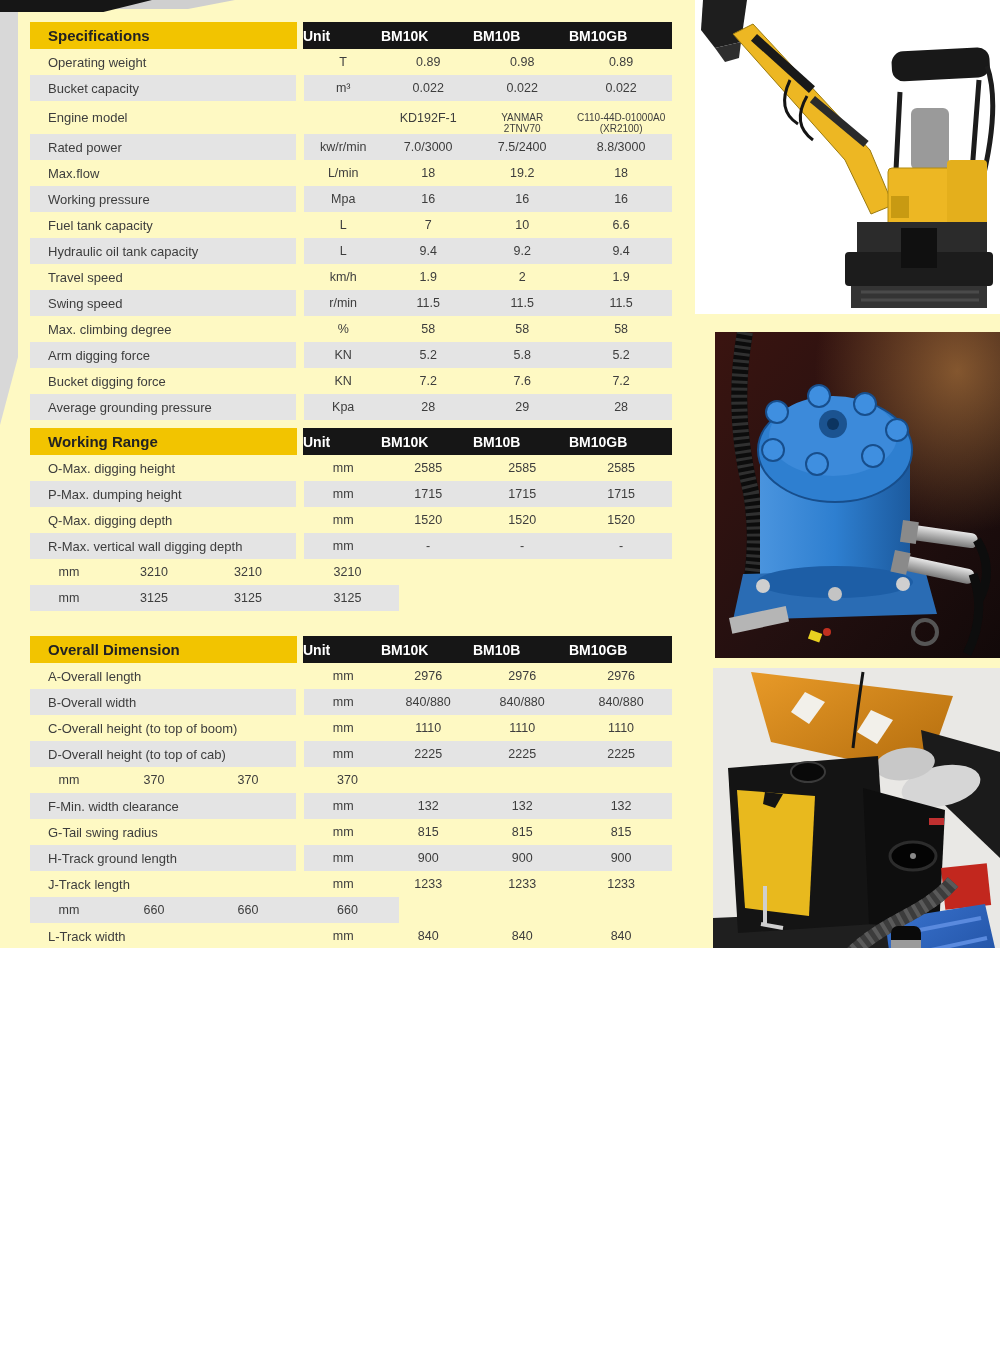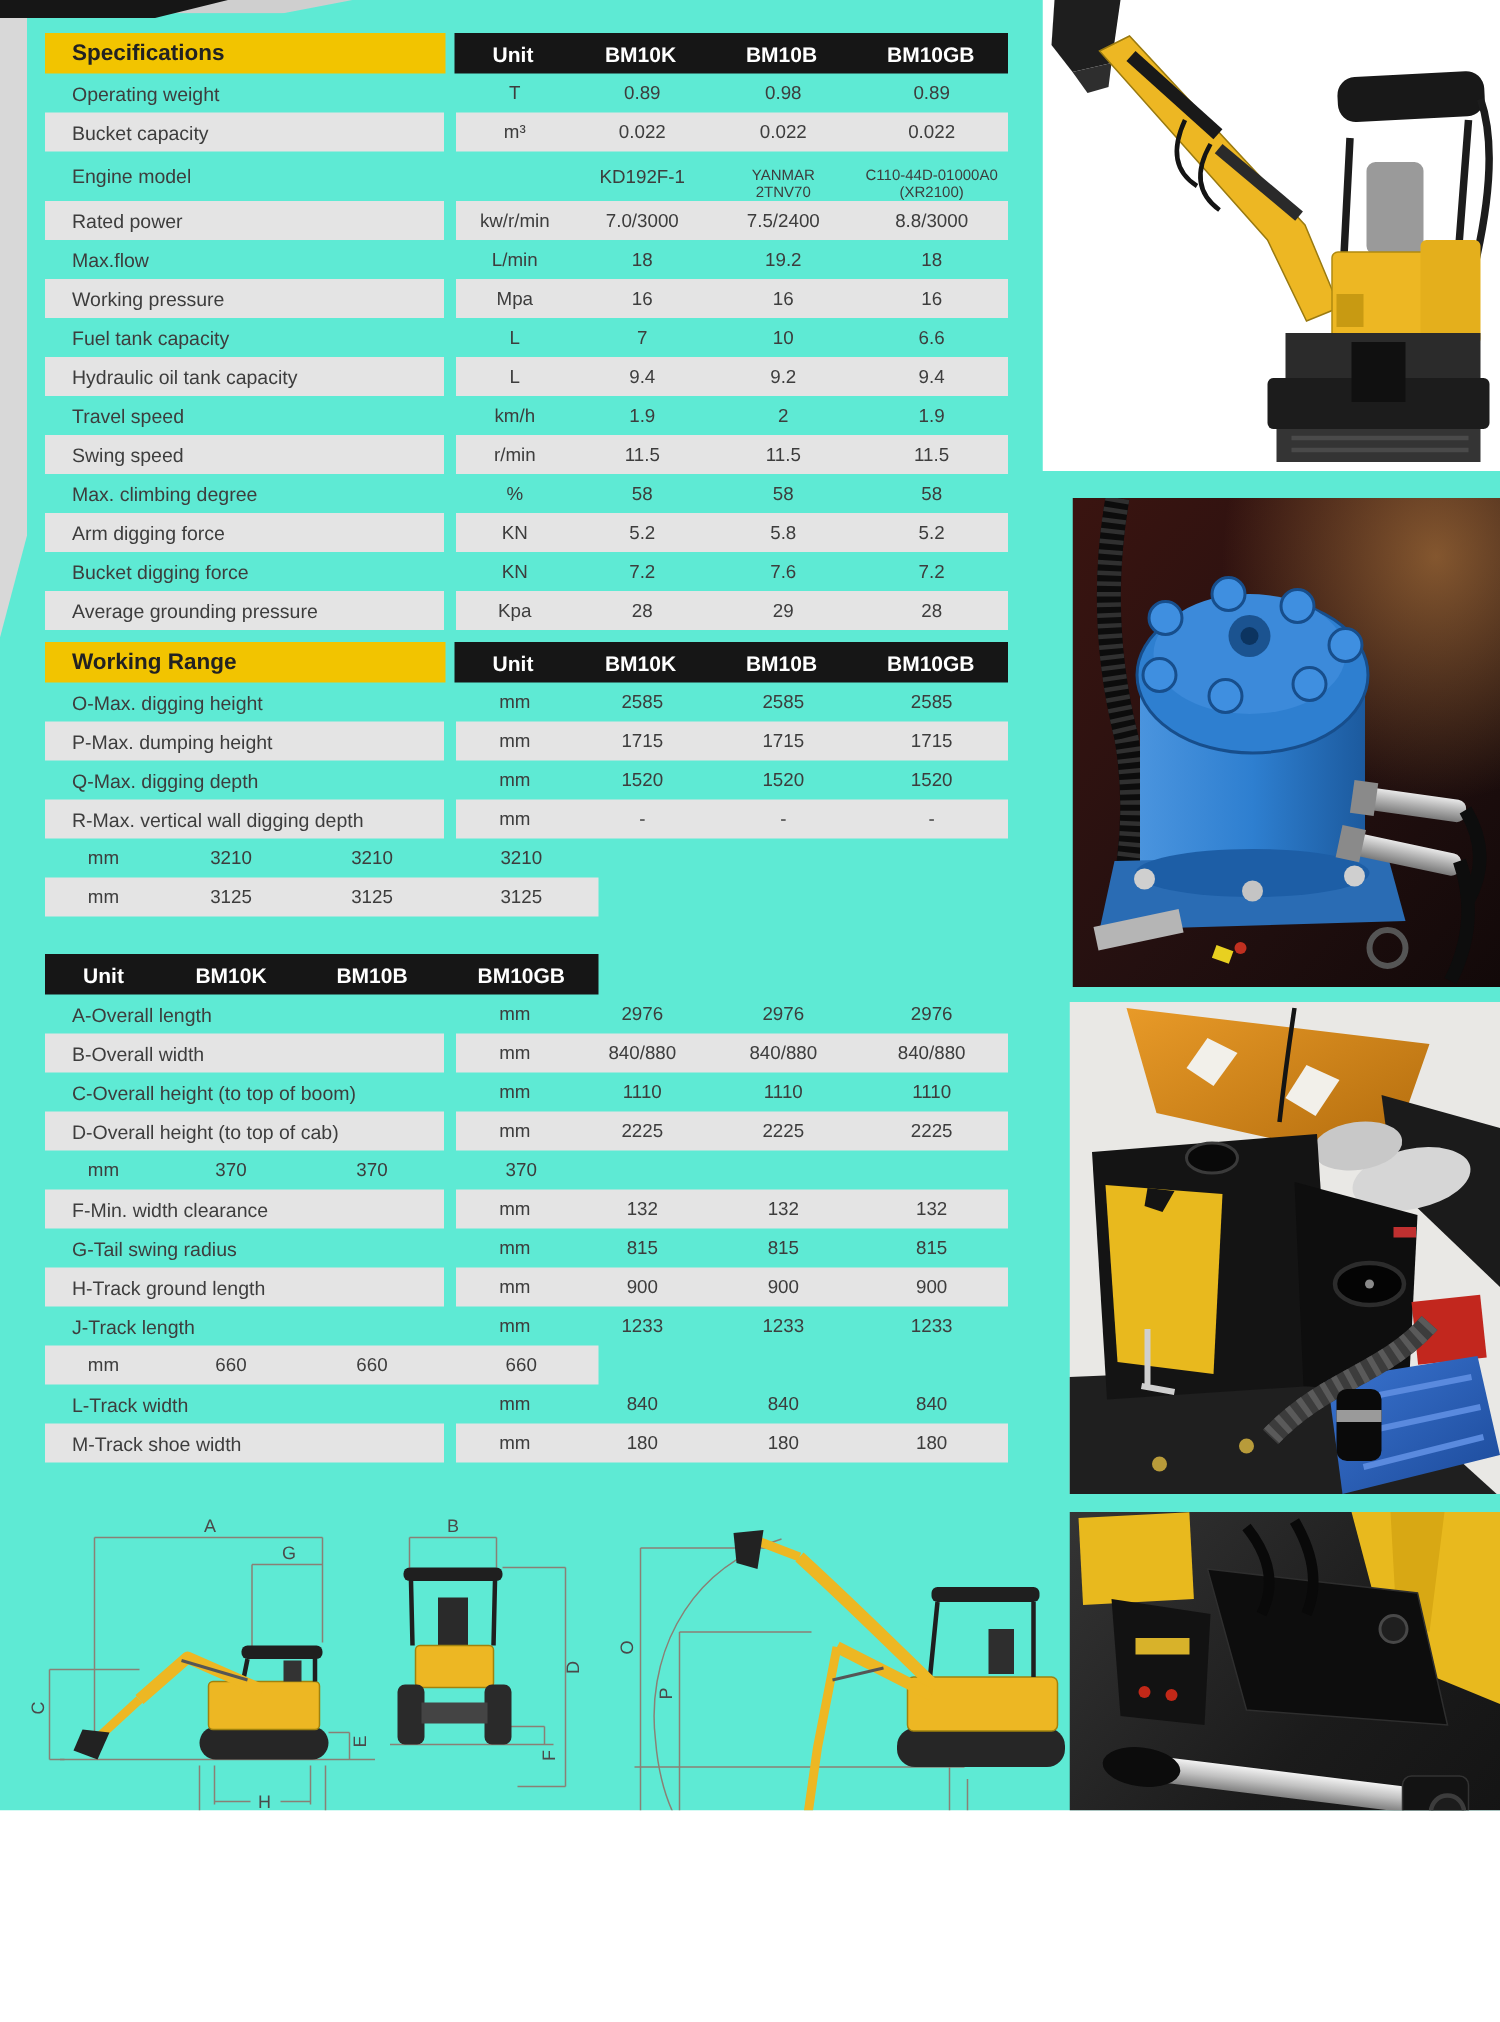--- a/index.html
+++ b/index.html
@@ -1,33 +1,33 @@
 <!DOCTYPE html>
 <html><head>
 <meta charset="utf-8">
 <style>
   html,body{margin:0;padding:0;background:#ffffff;font-family:"Liberation Sans",sans-serif;}
-  #page{position:relative;width:1000px;height:1207px;background:#5eead4;overflow:hidden;}
+  #page{position:relative;width:1000px;height:948px;background:#fef9c3;overflow:hidden;}
 
   
   .band-top-black{position:absolute;left:0;top:0;width:152px;height:12px;background:#161616;
     clip-path:polygon(0 0,100% 0,68% 100%,0 100%);z-index:3;}
   .band-top-gray{position:absolute;left:0;top:0;width:235px;height:9px;background:#cfcfcf;
     clip-path:polygon(0 0,100% 0,80% 100%,0 100%);z-index:2;}
   .band-left-gray{position:absolute;left:0;top:0;width:18px;height:425px;background:#d8d8d8;
     clip-path:polygon(0 0,100% 0,100% 84%,0 100%);z-index:2;}
 
   
   .tbl{position:absolute;left:30px;width:642px;}
   #tbl0{top:22px;} #tbl1{top:428px;} #tbl2{top:636px;}
   .t-head{display:flex;gap:6px;height:27px;}
   .t-title{width:249px;padding-left:18px;background:var(--yellow);color:#222;font-weight:bold;
     font-size:15px;display:flex;align-items:center;}
   .t-cols{width:369px;background:var(--hblack);color:#fff;font-weight:bold;font-size:14px;
-    display:grid;grid-template-columns:78px 92px 96px 1fr;align-items:center;text-align:center;}
+    display:grid;grid-template-columns:78px 92px 96px 1fr;align-items:center;text-align:left;}
   .t-row{display:flex;gap:8px;min-height:26px;}
   .t-label{width:249px;padding-left:18px;font-size:13px;color:#3d3d3d;display:flex;align-items:center;}
   .t-vals{width:369px;display:grid;grid-template-columns:78px 92px 96px 1fr;align-items:center;
     text-align:center;font-size:12.5px;color:#3d3d3d;}
   .t-row.stripe .t-label,.t-row.stripe .t-vals{background:var(--stripe);}
   .c{white-space:pre-line;}
   .c.multi{font-size:10px;line-height:1.12;margin-top:11px;}
 
   
   .ph{position:absolute;}
@@ -240,20 +240,21 @@
         <div class="t-vals">
           <div class="c">mm</div>
           <div class="c">3125</div>
           <div class="c">3125</div>
           <div class="c">3125</div>
         </div>
       </div>
     </div>
   <div class="tbl" id="tbl2">
       <div class="t-head">
+        <div class="t-title">Overall Dimension</div>
         <div class="t-cols">
           <div class="c">Unit</div>
           <div class="c">BM10K</div>
           <div class="c">BM10B</div>
           <div class="c">BM10GB</div>
         </div>
       </div>
       <div class="t-row">
         <div class="t-label">A-Overall length</div>
         <div class="t-vals">

